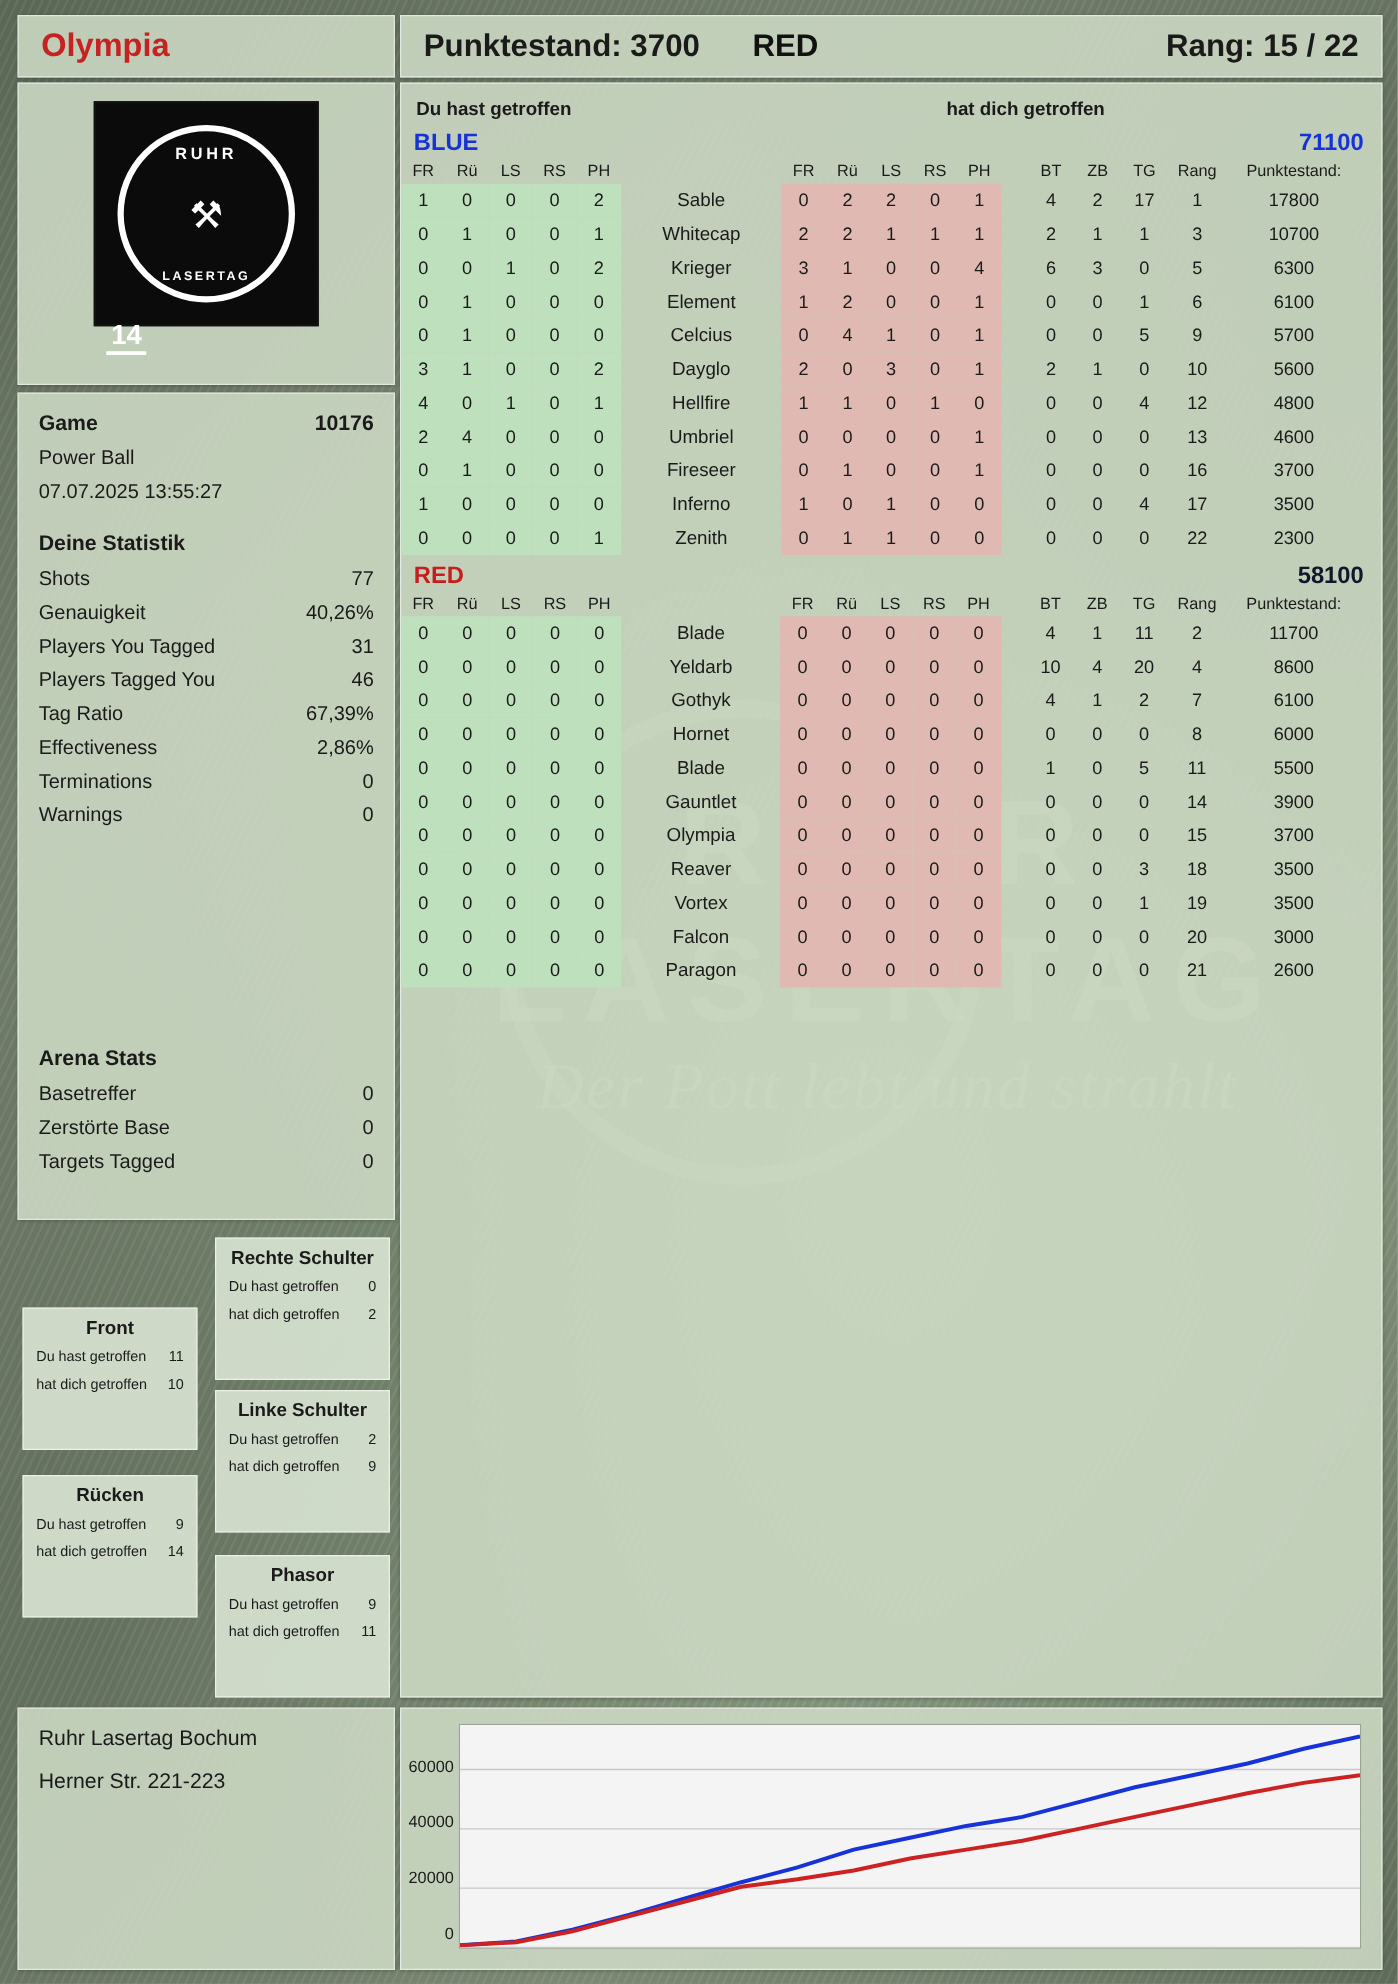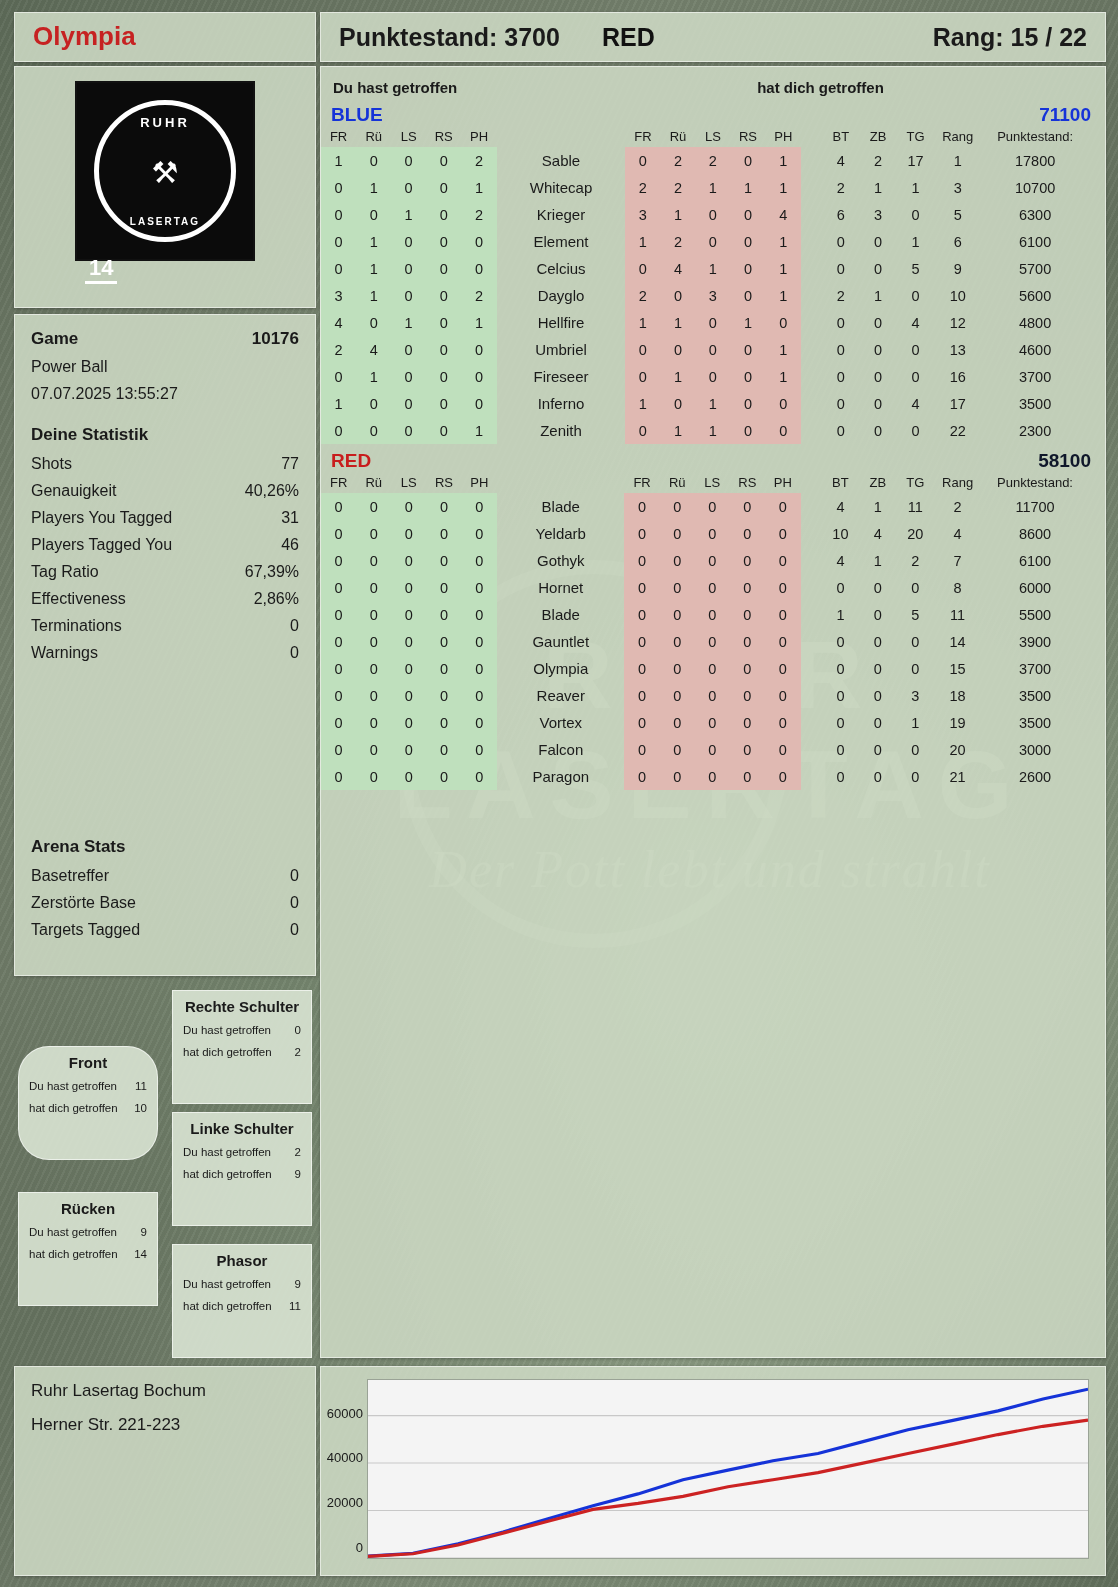--- a/index.html
+++ b/index.html
@@ -76,23 +76,23 @@
   .row{display:flex;justify-content:space-between;font-size:16px;margin-bottom:9px;}
   .row.b{font-weight:bold;font-size:17px;}
   .sec-title{font-weight:bold;font-size:17px;margin:22px 0 10px;}
   .plain{font-size:16px;margin-bottom:9px;}
 
   
   .bp{position:absolute;background:rgba(215,226,208,.92);border:1px solid rgba(255,255,255,.6);}
   .bp h4{margin:0;padding:7px 0 4px;text-align:center;font-size:15px;font-weight:bold;}
   .bp .bprow{display:flex;justify-content:space-between;font-size:11.5px;padding:5px 10px;}
   #bp-rs{left:172px;top:978px;width:138px;height:112px;margin-top:12px;}
-  #bp-front{left:18px;top:1046px;width:138px;height:112px;border-radius:31px;}
+  #bp-front{left:18px;top:1046px;width:138px;height:112px;}
   #bp-ls{left:172px;top:1112px;width:138px;height:112px;}
-  #bp-back{left:18px;top:1180px;width:138px;height:112px;margin-top:12px;}
+  #bp-back{left:18px;top:1180px;width:138px;height:112px;}
   #bp-ph{left:172px;top:1244px;width:138px;height:112px;}
 
   
   #addr{left:14px;top:1366px;width:300px;height:208px;}
   .addr-line{font-size:17px;padding:14px 16px 0 16px;}
 
   
   #tbl-panel{left:320px;top:66px;width:784px;height:1290px;}
   .lbl-row{display:flex;font-weight:bold;font-size:15px;padding:12px 0 6px 0;}
   .lbl-row .a{margin-left:12px;}

